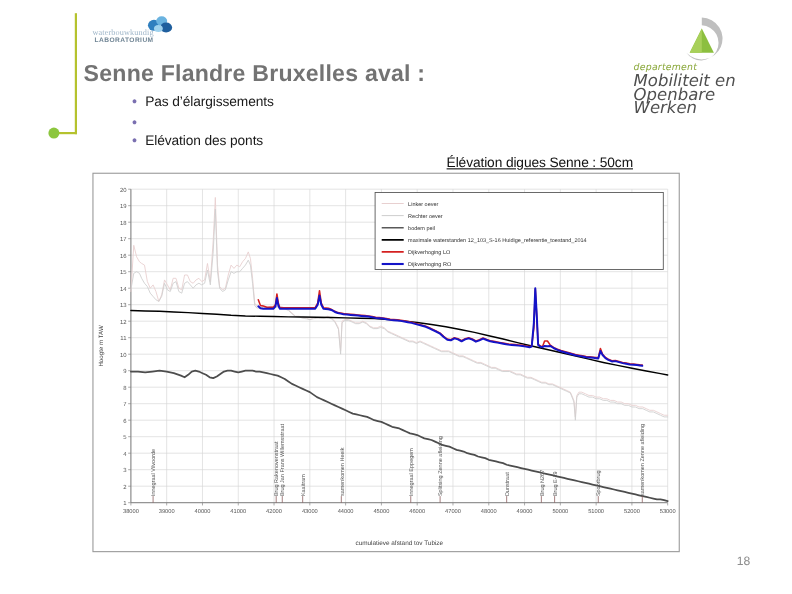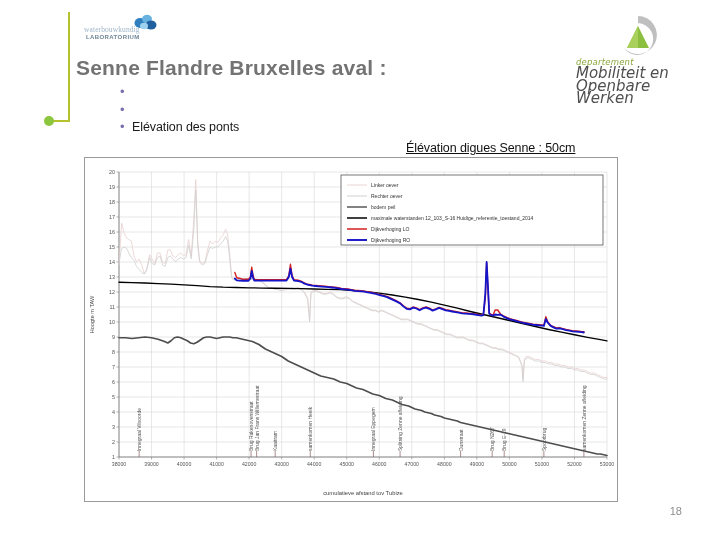--- a/index.html
+++ b/index.html
@@ -77,20 +77,21 @@
   <div class="mow-dep">departement</div>
   <div class="mow-l1">Mobiliteit en</div>
   <div class="mow-l2">Openbare Werken</div>
 </div>
 
 <div class="slide-title">Senne Flandre Bruxelles aval :</div>
 
 <div class="bullets">
   <div class="bullet">
     <span class="bdot">•</span>
+    <span class="btxt">Pas d’élargissements</span>
   </div>
   <div class="bullet">
     <span class="bdot">•</span>
   </div>
   <div class="bullet">
     <span class="bdot">•</span>
     <span class="btxt">Elévation des ponts</span>
   </div>
 </div>
 

